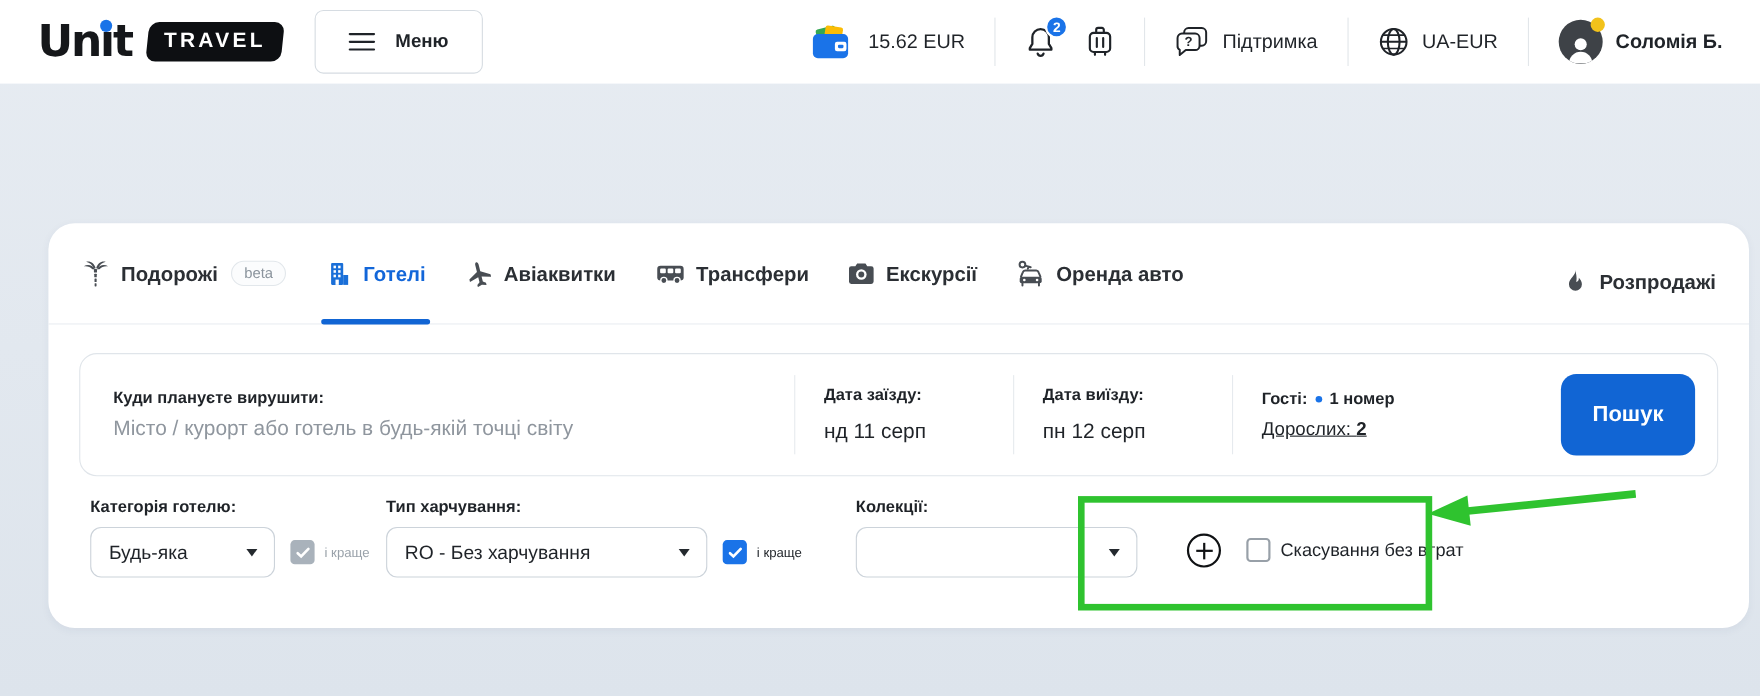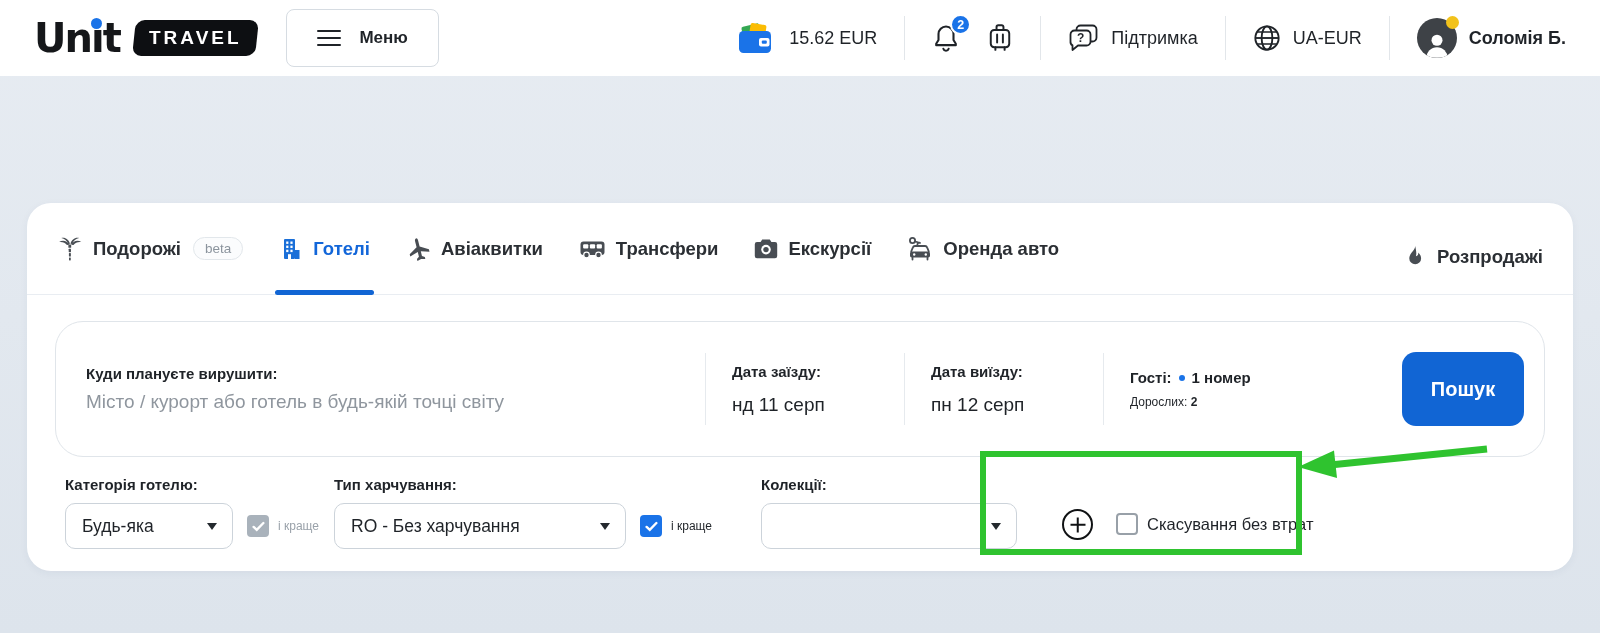--- a/index.html
+++ b/index.html
@@ -24,41 +24,41 @@
   .burger span{display:block;height:2.5px;background:#1f2328;margin:4.5px 0;border-radius:2px;}
   .hdr-right{margin-left:auto;display:flex;align-items:center;gap:27px;}
   .hdr-item{display:flex;align-items:center;gap:12px;font-size:18px;font-weight:500;cursor:pointer;white-space:nowrap;}
   .hdr-div{width:1px;height:44px;background:#e2e6ea;}
   .bell-wrap{position:relative;cursor:pointer;display:flex;}
   .badge{position:absolute;top:-9px;right:-11px;min-width:21px;height:21px;border-radius:50%;background:#1a73e8;color:#fff;font-size:12.5px;font-weight:700;display:flex;align-items:center;justify-content:center;border:2px solid #fff;}
   .avatar-wrap{position:relative;width:40px;height:40px;}
   .avatar{width:40px;height:40px;border-radius:50%;background:#3e4247;overflow:hidden;display:flex;align-items:flex-end;justify-content:center;}
   .avatar-dot{position:absolute;top:-2px;right:-2px;width:13px;height:13px;border-radius:50%;background:#f2c21b;}
   
-  .card{position:absolute;left:27px;top:203px;width:1546px;height:368px;background:#fff;border-radius:24px;box-shadow:0 2px 8px rgba(40,60,90,.05);}
+  .card{position:absolute;left:44px;top:203px;width:1546px;height:368px;background:#fff;border-radius:24px;box-shadow:0 2px 8px rgba(40,60,90,.05);}
   .tabs{display:flex;align-items:center;height:92px;border-bottom:1px solid #e9edf2;padding:0 30px;gap:36px;}
   .tab{position:relative;height:100%;display:flex;align-items:center;gap:10px;font-size:18.5px;font-weight:700;color:#2b2f34;cursor:pointer;white-space:nowrap;}
   .tab.active{color:#1266d9;}
   .tab.active::after{content:"";position:absolute;left:-4px;right:-4px;bottom:-1px;height:5px;border-radius:4px;background:#1165d4;}
   .tab.sales{margin-left:auto;margin-top:16px;}
   .beta{font-size:13.5px;font-weight:400;color:#8b949d;border:1px solid #e2e7eb;background:#fbfcfd;border-radius:999px;padding:3px 11px;margin-left:2px;}
   
-  .search-box{margin:26px 28px 0;height:136px;border:1px solid #e0e5ea;border-radius:28px;display:flex;align-items:center;}
+  .search-box{margin:26px 28px 0;height:112px;border:1px solid #e0e5ea;border-radius:16px;display:flex;align-items:center;}
   .sb-sec{display:flex;flex-direction:column;gap:9px;}
   .sb-label{font-size:15px;font-weight:700;}
   .sb-value{font-size:19px;}
   .sb-dest{flex:1;padding-left:30px;cursor:text;}
   .sb-dest input{border:none;outline:none;font-family:inherit;font-size:19px;color:#1f2328;background:transparent;width:96%;}
   .sb-dest input::placeholder{color:#8f969e;opacity:1;}
   .sb-div{width:1px;height:72px;background:#e6eaee;}
   .sb-date{width:198px;padding-left:26px;cursor:pointer;gap:14px;}
   .sb-guests{width:286px;padding-left:26px;cursor:pointer;}
   .gline{display:flex;align-items:center;gap:7px;font-size:15px;font-weight:700;}
   .gdot{width:6px;height:6px;border-radius:50%;background:#1a73e8;}
-  .gadults{font-size:12px;font-weight:400;}
+  .gadults{font-size:17px;font-weight:400;text-decoration:underline;}
   .gadults b{font-weight:700;}
   .search-btn{width:122px;height:74px;margin:0 20px 0 12px;background:#1165d4;color:#fff;border:none;border-radius:14px;font-family:inherit;font-size:20px;font-weight:700;cursor:pointer;}
   
   .filters{display:flex;align-items:flex-start;padding:0 28px;margin-top:19px;}
   .fgroup{display:flex;flex-direction:column;gap:10px;}
   .flabel{font-size:15px;font-weight:700;}
   .frow{display:flex;align-items:center;gap:14px;}
   .select{height:46px;background:#fff;border:1px solid #ccd3da;border-radius:10px;display:flex;align-items:center;justify-content:space-between;padding:0 15px 0 16px;font-size:17.5px;cursor:pointer;}
   .caret{width:0;height:0;border-left:5.5px solid transparent;border-right:5.5px solid transparent;border-top:7px solid #24292e;}
   .text-input{height:46px;width:200px;border:1px solid #ccd3da;border-radius:10px;padding:0 14px;font-family:inherit;font-size:17.5px;outline:none;}

